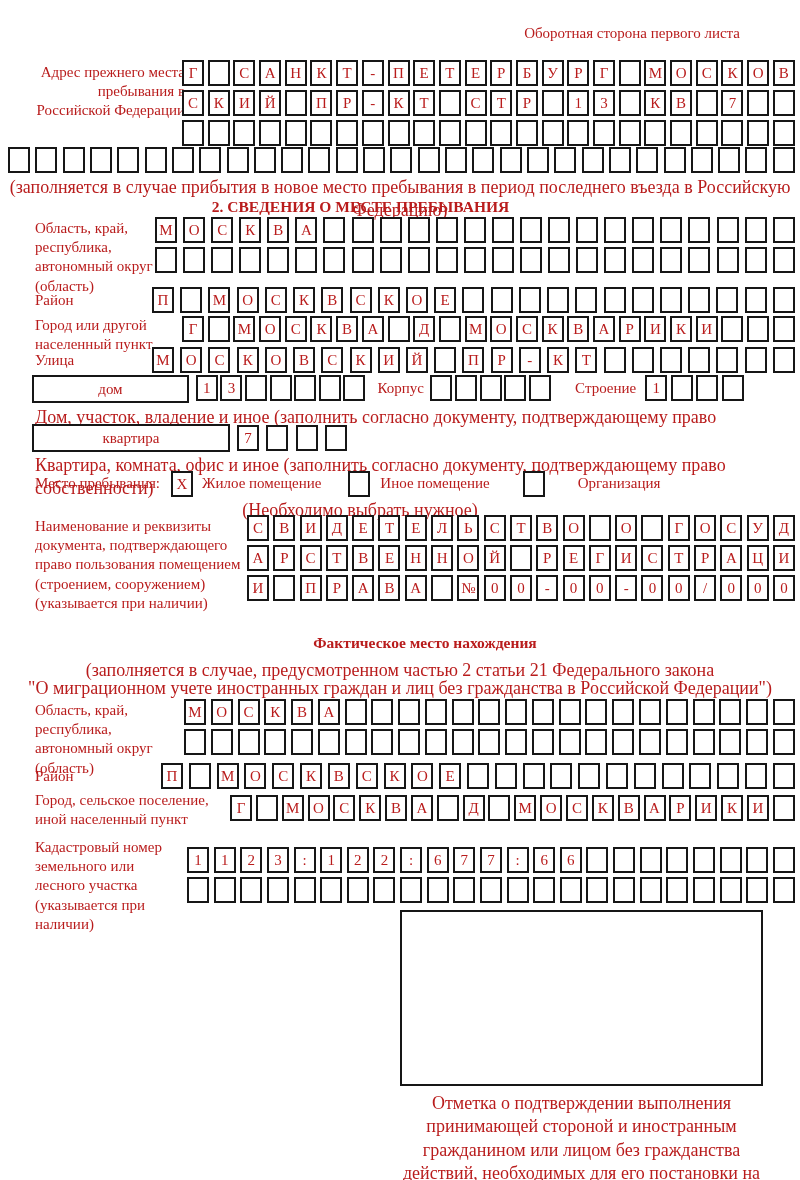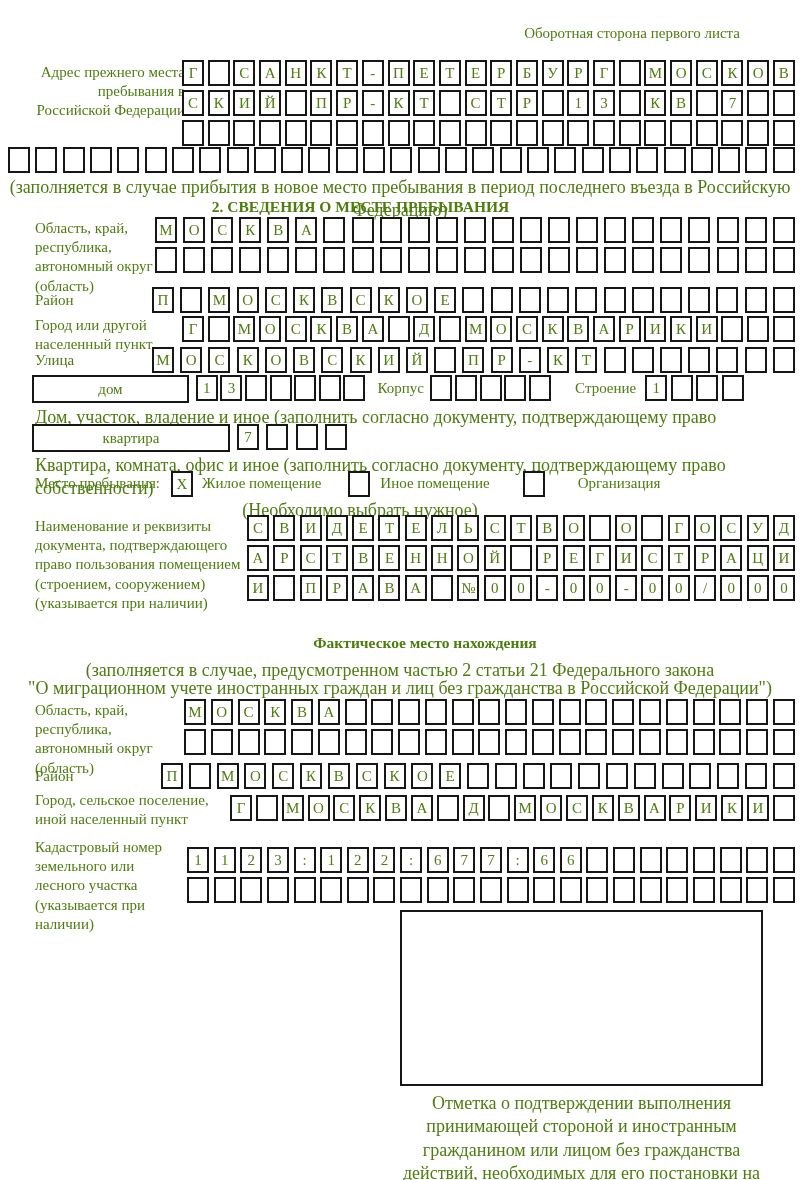--- a/index.html
+++ b/index.html
@@ -1,16 +1,16 @@
 <!DOCTYPE html>
 <html><head>
 <meta charset="utf-8">
 <style>
   html,body{margin:0;padding:0;background:#fff;}
-  .page{position:relative;width:800px;height:1180px;background:#ffffff;color:#4d7c0f;
+  .page{position:relative;width:800px;height:1180px;background:#ffffff;color:#b91c1c;
         font-family:"Liberation Serif", serif;overflow:hidden;}
   .abs{position:absolute;}
   .lbl{font-size:15px;line-height:1.28;}
   .cap{font-size:18px;line-height:1.3;}
   .hdr{font-weight:bold;font-size:15.5px;text-align:center;}
   .grid-row{display:flex;justify-content:space-between;}
   .grid-row + .grid-row{margin-top:4px;}
   .cell{box-sizing:border-box;flex:0 0 auto;width:22px;height:26px;border:2px solid #161616;
         display:flex;align-items:center;justify-content:center;font-size:15px;background:#fff;}
   .type-box{box-sizing:border-box;height:28px;border:2px solid #161616;display:flex;
@@ -299,21 +299,21 @@
     <div class="lbl" style="margin-left:24px;margin-top:4px;">Строение</div>
     <div class="grid-row" style="width:106px;margin-left:9px;">
         <span class="cell">1</span>
         <span class="cell"></span>
         <span class="cell"></span>
         <span class="cell"></span>
       </div>
   </div>
   <div class="abs cap" style="top:406px;left:35px;width:760px;">Дом, участок, владение и иное (заполнить согласно документу, подтверждающему право собственности)</div>
 
-  <div class="abs" style="top:424px;left:32px;display:flex;align-items:flex-start;">
+  <div class="abs" style="top:424px;left:32px;display:flex;align-items:center;">
     <div class="type-box" style="width:198px;">квартира</div>
     <div class="grid-row" style="width:110px;margin-left:7px;">
         <span class="cell">7</span>
         <span class="cell"></span>
         <span class="cell"></span>
         <span class="cell"></span>
       </div>
   </div>
   <div class="abs cap" style="top:454px;left:35px;width:760px;">Квартира, комната, офис и иное (заполнить согласно документу, подтверждающему право собственности)</div>
 

